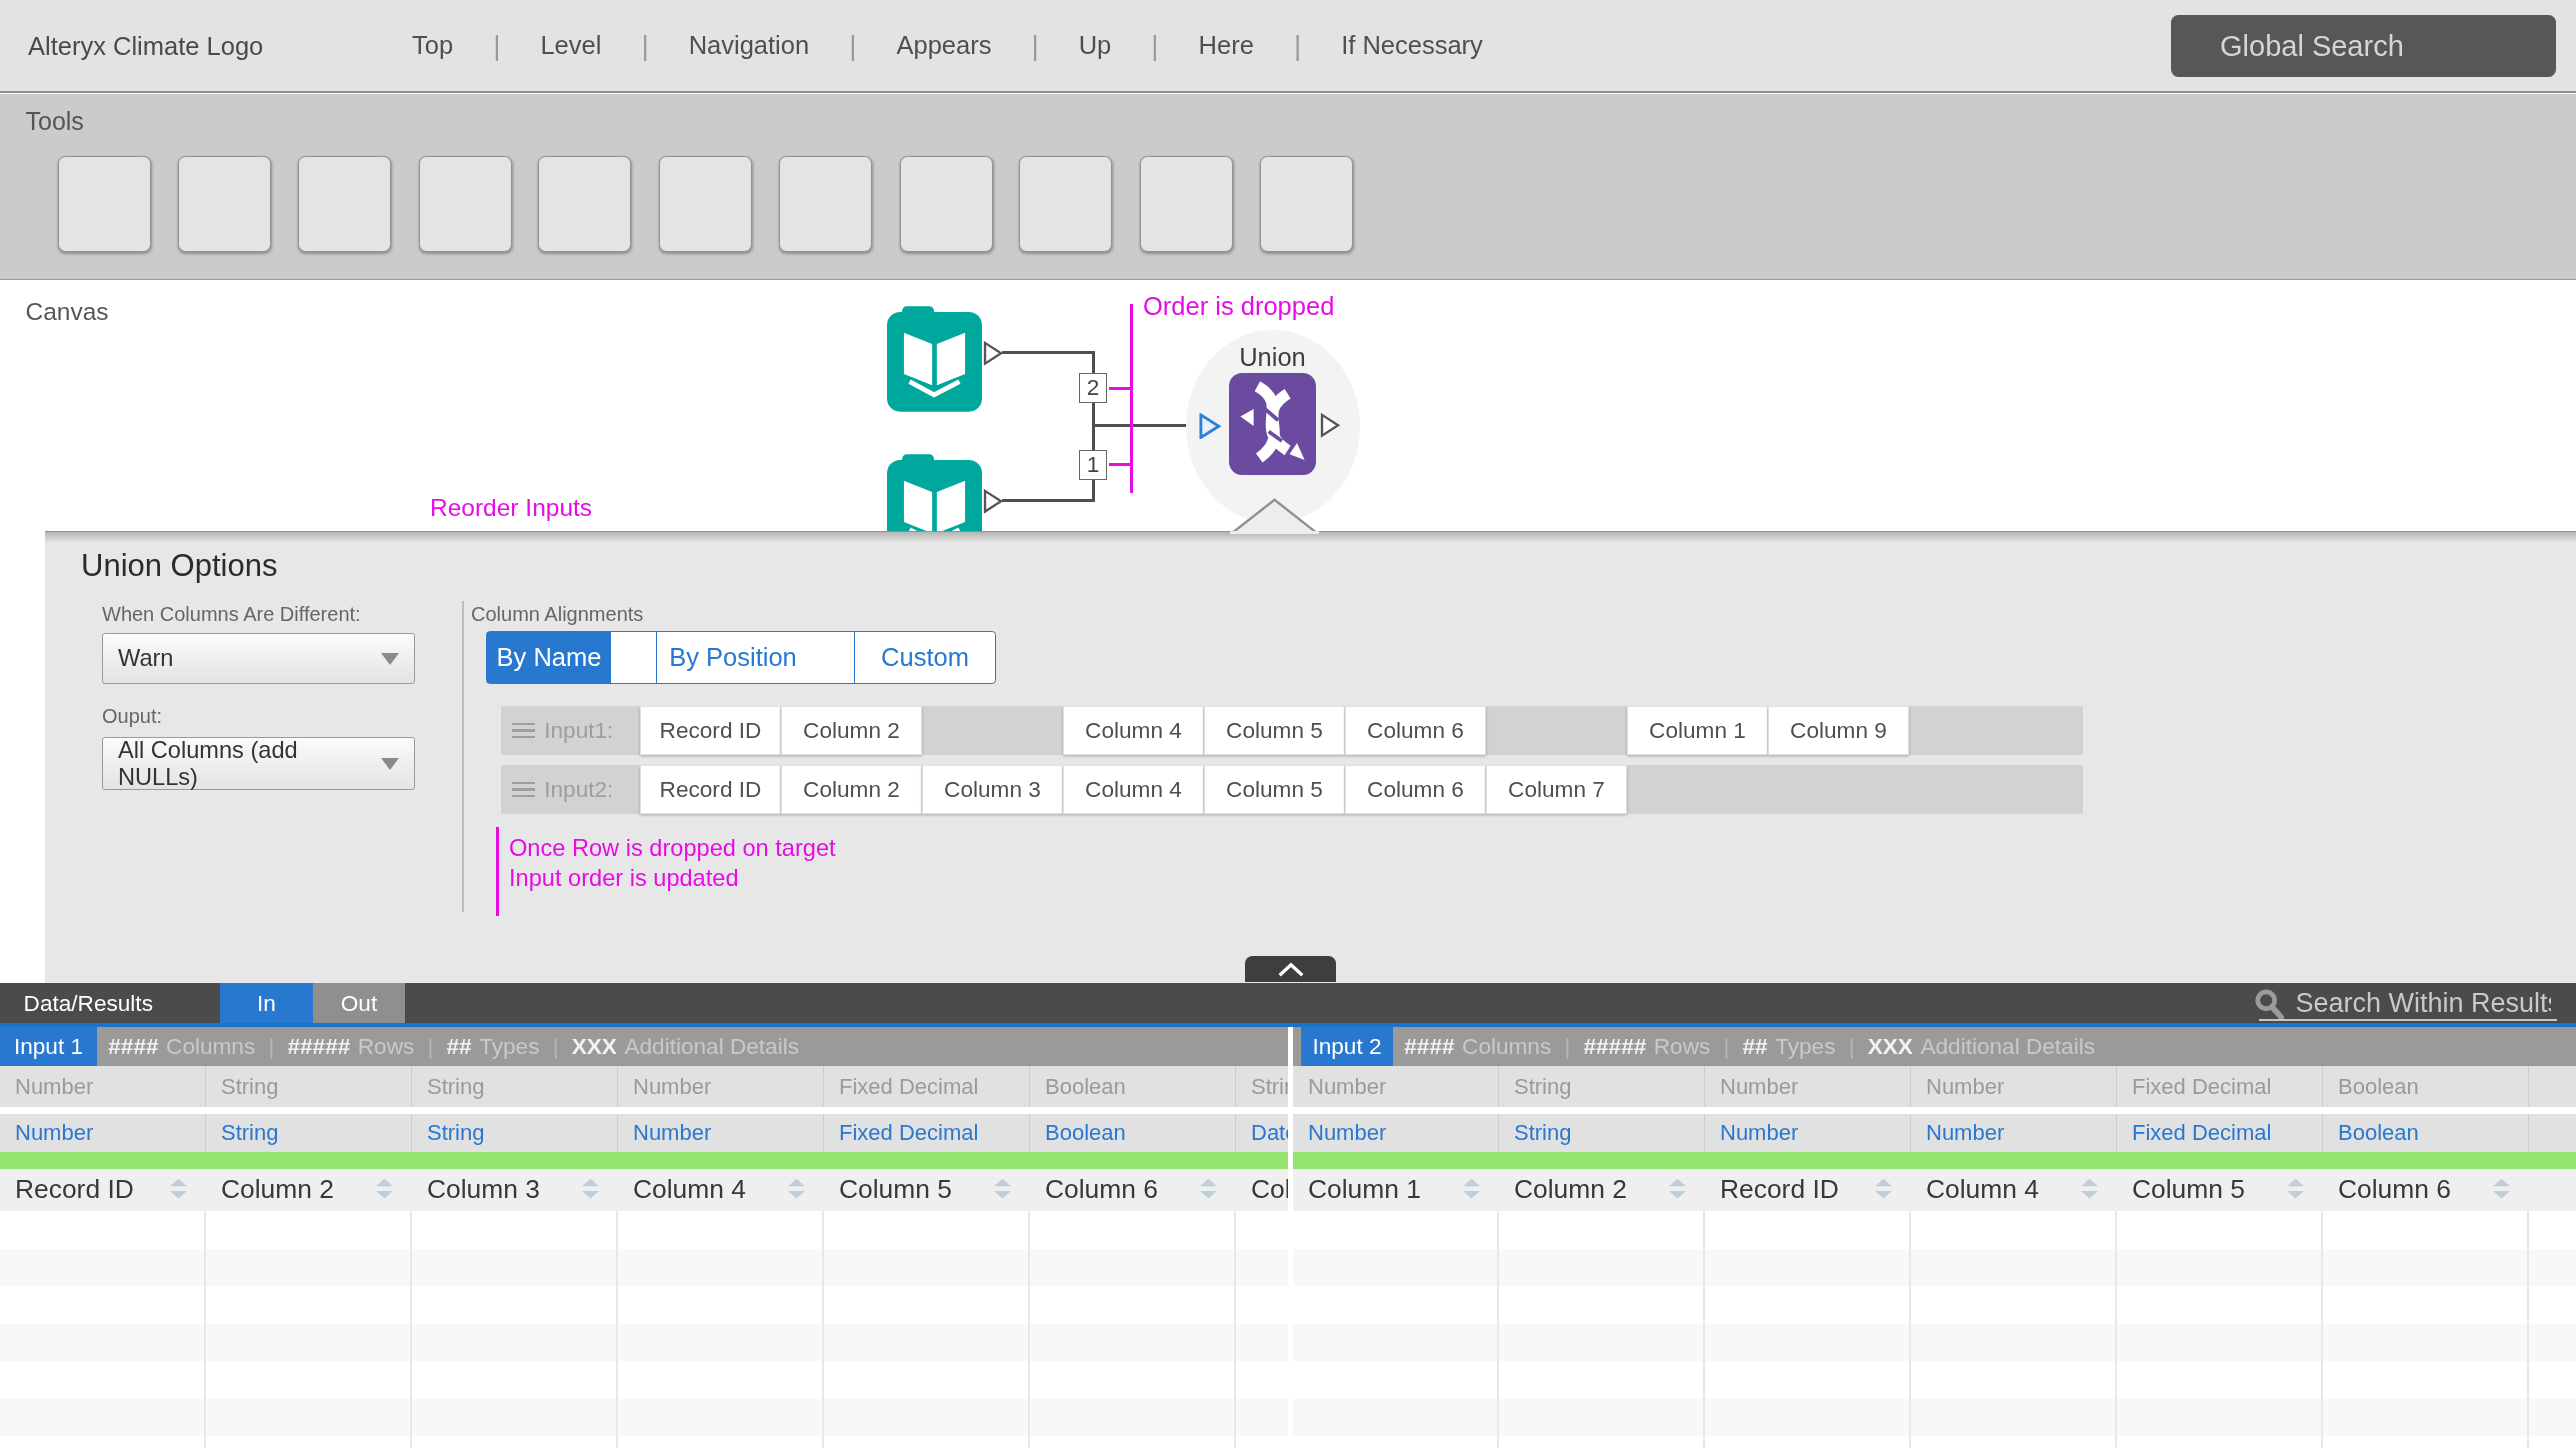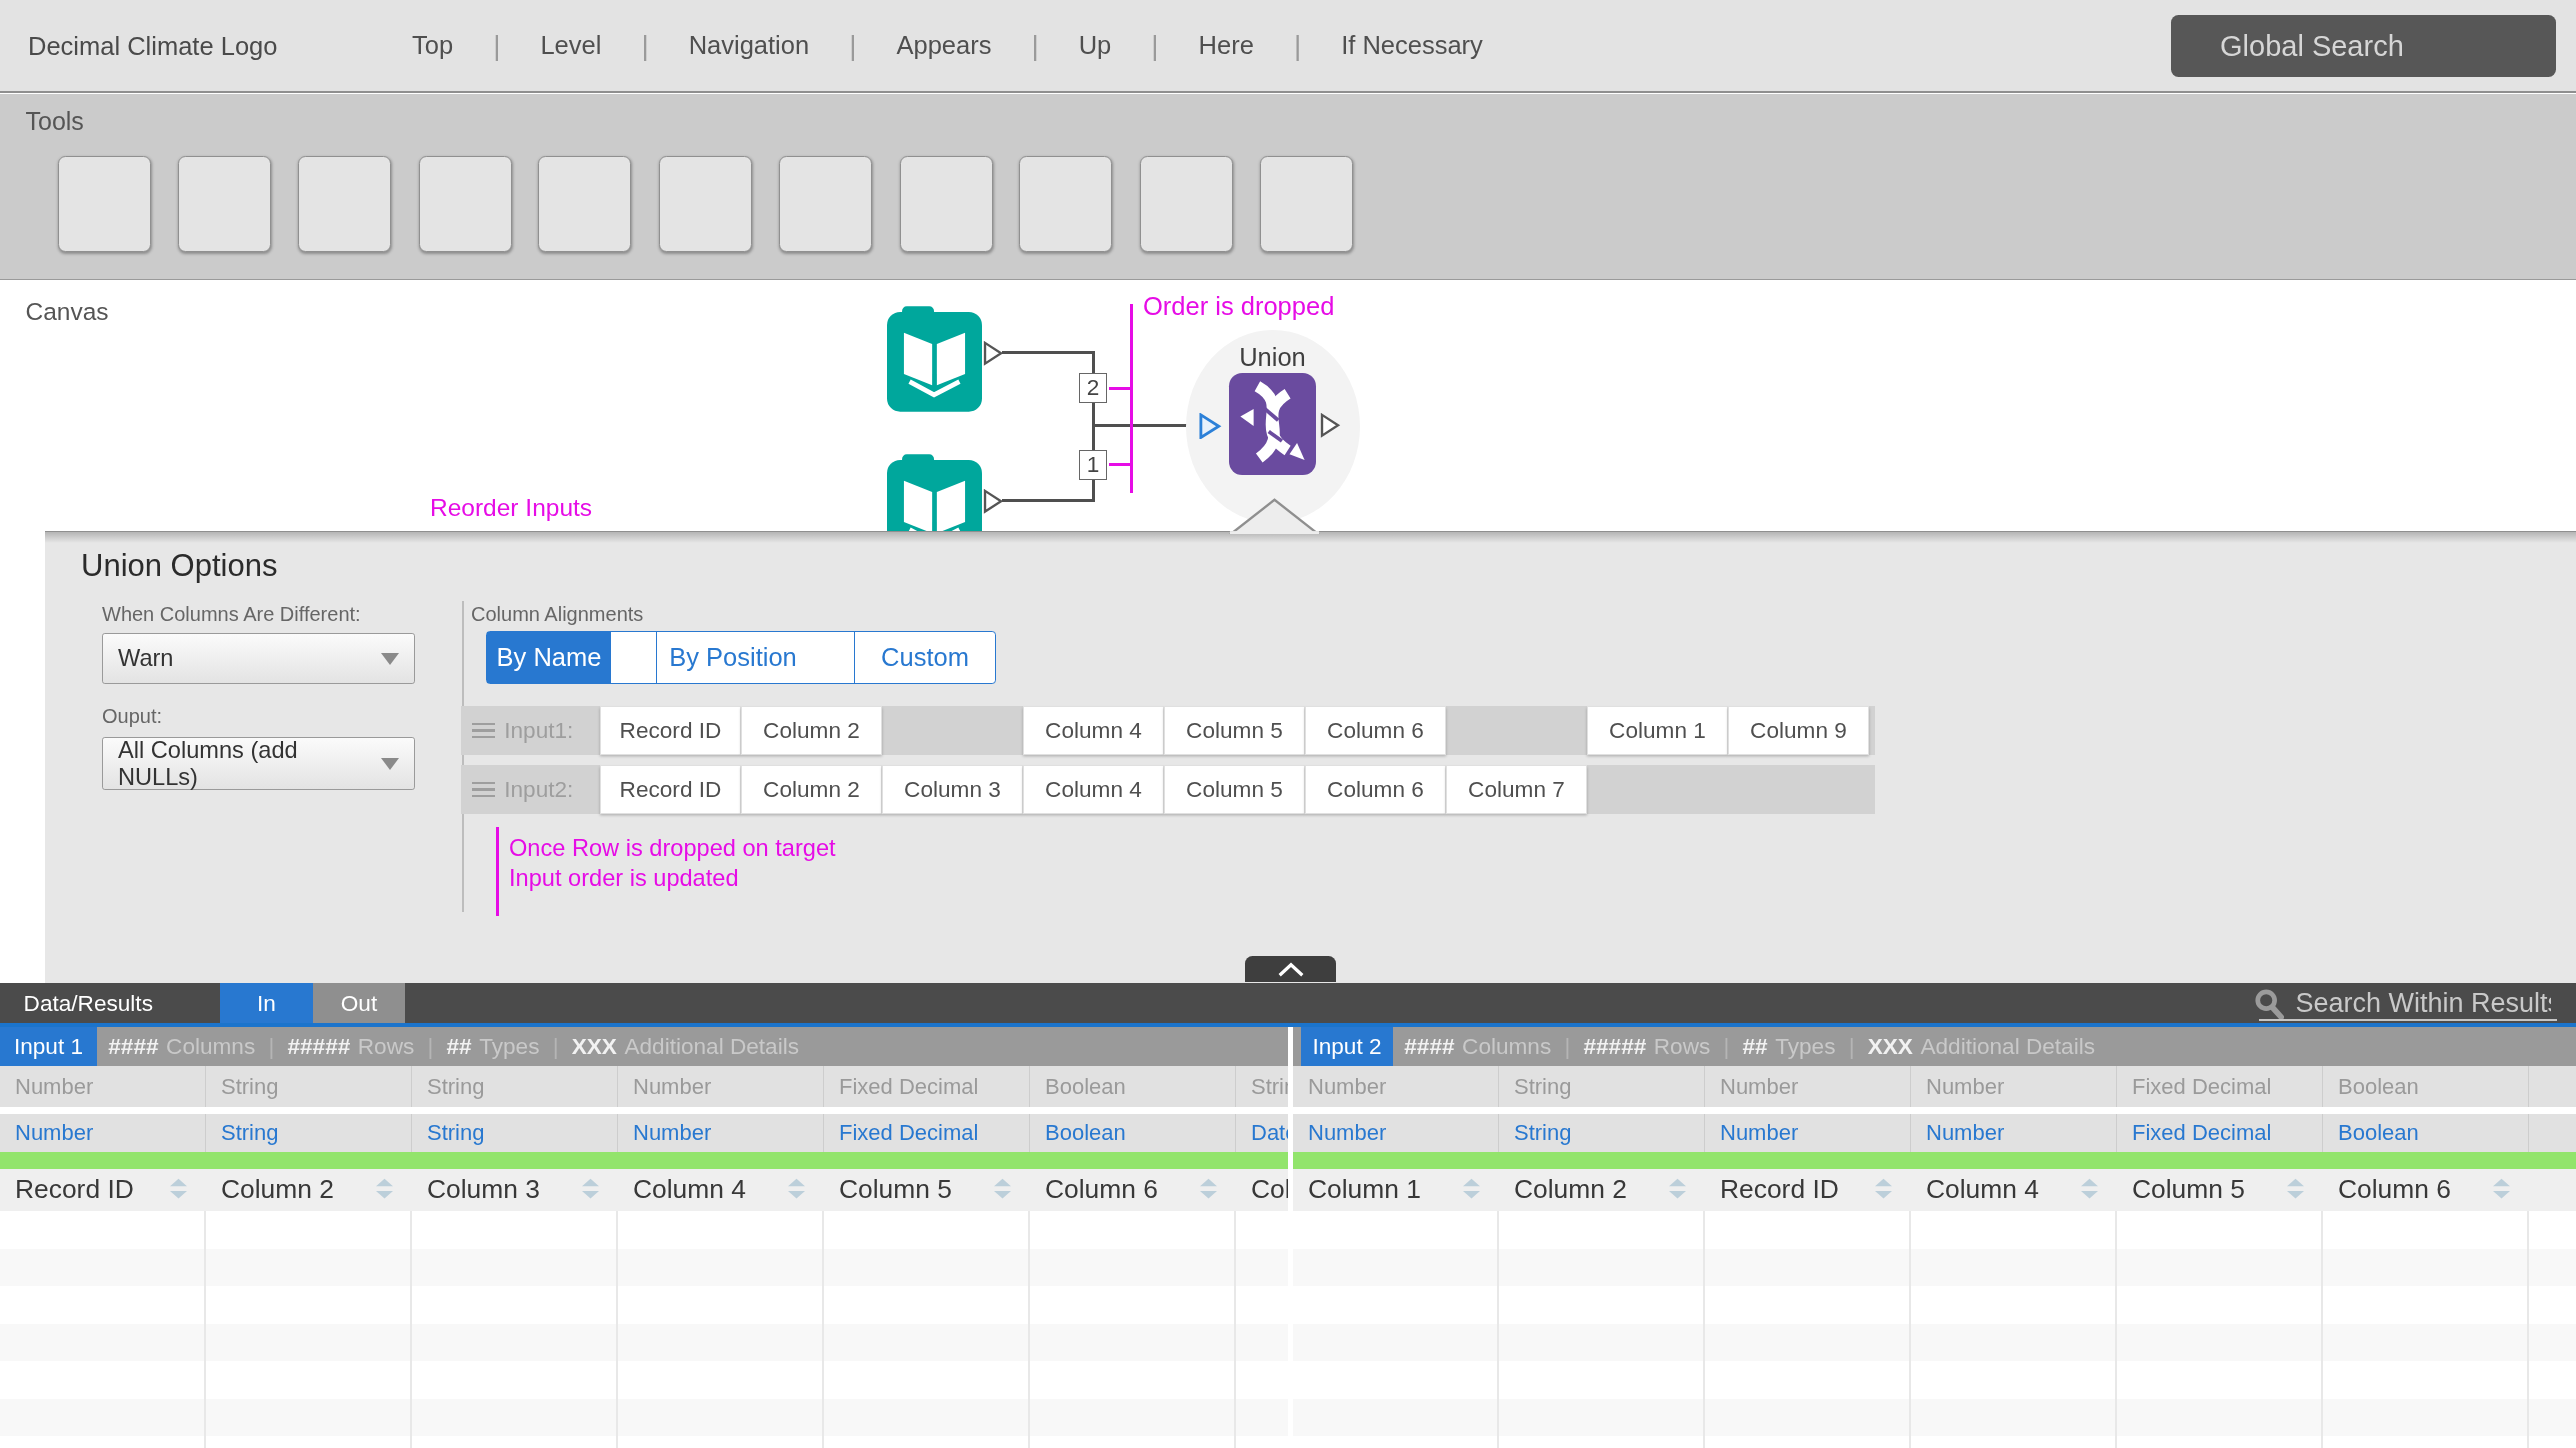--- a/index.html
+++ b/index.html
@@ -47,21 +47,21 @@
   .dropdown{width:313px;height:51px;background:linear-gradient(to bottom,#fbfbfb,#e3e3e3);
     border:1.9px solid #9a9a9a;border-radius:2.8px;box-sizing:border-box;
     display:flex;align-items:center;padding:0 15px;}
   .dropdown .ddtext{font-size:23.6px;color:#333;flex:1;}
   .caret{width:0;height:0;border-left:9.4px solid transparent;border-right:9.4px solid transparent;border-top:12.3px solid #8a8a8a;}
   #vdivider{left:417px;top:69px;width:1.9px;height:311px;background:#bdbdbd;}
   #tabs{left:441px;top:99px;display:flex;height:53px;border:1.9px solid #2878D0;border-radius:3.8px;background:#fff;box-sizing:border-box;gap:45px;}
   .tab{display:flex;align-items:center;justify-content:center;font-size:25.5px;color:#2878D0;cursor:pointer;box-sizing:border-box;}
   .tab.active{background:#2878D0;color:#fff;}
   .tab + .tab{border-left:1.9px solid #2878D0;}
-  .alignrow{left:416px;width:1414px;height:49px;background:#d2d2d2;display:flex;align-items:center;}
+  .alignrow{left:456px;width:1582px;height:49px;background:#d2d2d2;display:flex;align-items:center;}
   .rowhandle{width:22.6px;margin-left:11.3px;display:flex;flex-direction:column;gap:3.8px;}
   .rowhandle i{display:block;height:2.8px;background:#9e9e9e;}
   .rowlabel{font-size:22.6px;color:#9e9e9e;margin-left:9.4px;width:90px;}
   .chipzone{display:flex;height:49px;margin-left:5.7px;}
   .chip{width:141px;height:49px;background:#ffffff;border:0.9px solid #e0e0e0;box-sizing:border-box;
     box-shadow:0 1.9px 2.8px rgba(0,0,0,.25);display:flex;align-items:center;justify-content:center;
     font-size:22.6px;color:#4f4f4f;}
   .chipgap{width:141px;height:49px;}
 
   
@@ -110,21 +110,21 @@
   .colhead svg{margin-left:auto;margin-right:17px;}
   .tbody{height:238px;
     background-image:
       repeating-linear-gradient(90deg, transparent 0 204px, #e8e8e8 204px 206px),
       repeating-linear-gradient(180deg, #ffffff 0 38px, #f8f8f8 38px 75px);}
 </style>
 </head>
 <body>
 
 <div id="topbar" class="abs">
-  <div id="logo" class="abs">Decimal Climate Logo</div>
+  <div id="logo" class="abs">Alteryx Climate Logo</div>
   <div id="topnav" class="abs">
     <span class="navitem">Top</span>
     <span class="navsep">|</span>
     <span class="navitem">Level</span>
     <span class="navsep">|</span>
     <span class="navitem">Navigation</span>
     <span class="navsep">|</span>
     <span class="navitem">Appears</span>
     <span class="navsep">|</span>
     <span class="navitem">Up</span>

